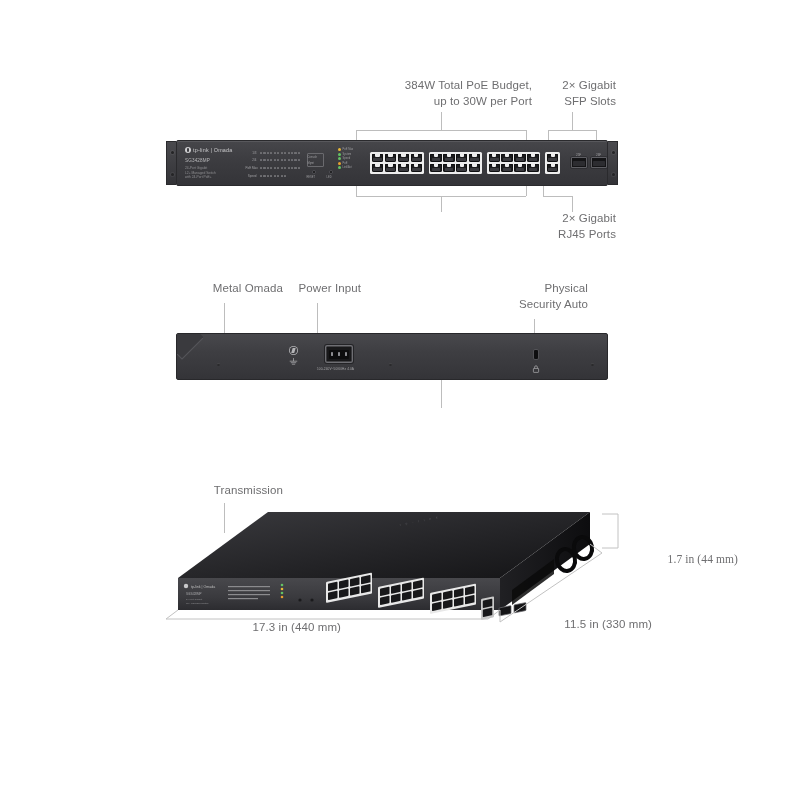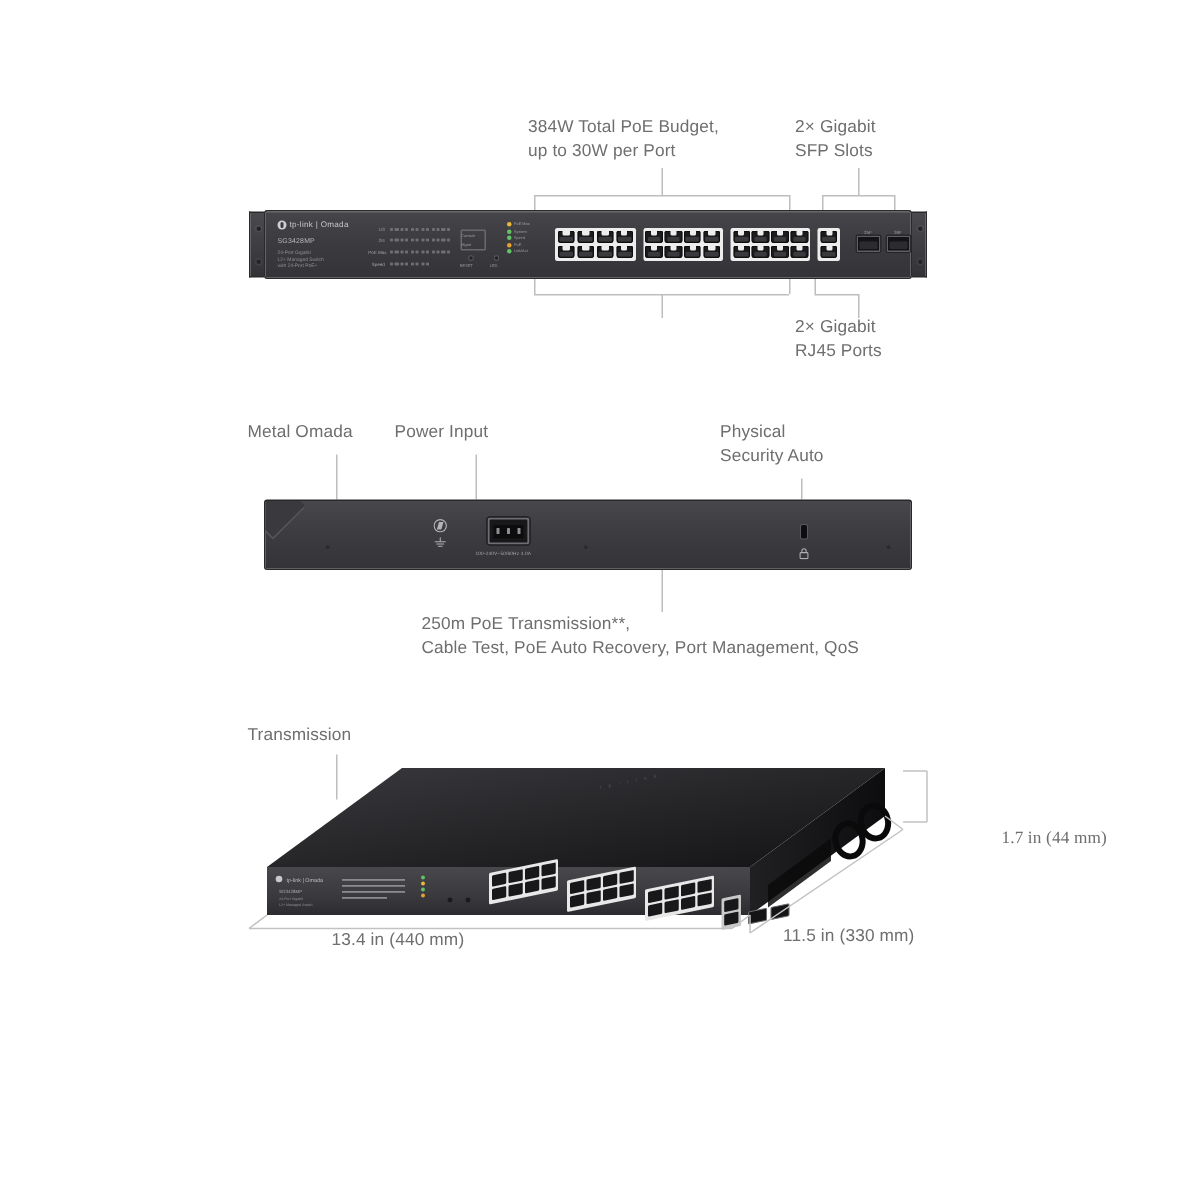--- a/index.html
+++ b/index.html
@@ -11,21 +11,21 @@
     color: #6a6a6a;
     overflow: hidden;
   }
   #stage { position: relative; width: 800px; height: 800px; }
 
   .lbl {
     position: absolute;
     font-size: 11.5px;
     line-height: 15.5px;
     color: #6e6e70;
-    text-align: left;
+    text-align: right;
     white-space: pre-line;
     letter-spacing: 0.1px;
   }
   .lbl.left  { text-align: right; font-family: Liberation Serif, serif; }
 
   .ln { position: absolute; background: #bdbdbd; }
   .vln { width: 1px; }
   .hln { height: 1px; }
 
   
@@ -393,21 +393,21 @@
 
   <div class="ln vln" style="left:543px; top:186px; height:10px;"></div>
   <div class="ln hln" style="left:543px; top:196px; width:29px;"></div>
   <div class="ln vln" style="left:572px; top:196px; height:16px;"></div>
   <div class="lbl" style="left:530px; top:211px; width:86px;">2× Gigabit
 RJ45 Ports</div>
 
   <div class="lbl" style="left:165px; top:281px; width:118px;">Metal Omada</div>
   <div class="ln vln" style="left:224px; top:303px; height:30px;"></div>
 
-  <div class="lbl" style="left:263px; top:281px; width:108px;">Power Input</div>
+  <div class="lbl" style="left:253px; top:281px; width:108px;">Power Input</div>
   <div class="ln vln" style="left:317px; top:303px; height:30px;"></div>
 
   <div class="lbl" style="left:480px; top:281px; width:108px;">Physical
 Security Auto</div>
   <div class="ln vln" style="left:534px; top:319px; height:14px;"></div>
 
   <div class="device rear-body">
     <div class="rear-bevel"></div>
 
     <div class="screw" style="left:40px; top:29px;"></div>
@@ -427,22 +427,20 @@
     <div class="ratetxt">100-240V~50/60Hz 4.0A</div>
 
     <div class="lockslot"></div>
     <svg class="lockicon" viewBox="0 0 8 8">
       <rect x="1.4" y="3.4" width="5.2" height="4" rx="0.6" fill="none" stroke="#b0b0b3" stroke-width="0.7"></rect>
       <path d="M2.6 3.4 V2.2 a1.4 1.4 0 0 1 2.8 0 V3.4" fill="none" stroke="#b0b0b3" stroke-width="0.7"></path>
     </svg>
   </div>
 
   <div class="ln vln" style="left:441px; top:380px; height:28px;"></div>
-  <div class="lbl" style="left:281px; top:409px; width:320px;">250m PoE Transmission**,
-Cable Test, PoE Auto Recovery, Port Management, QoS</div>
 
   <div class="lbl" style="left:165px; top:483px; width:118px;">Transmission</div>
   <div class="ln vln" style="left:224px; top:503px; height:30px;"></div>
 
   <svg id="iso" viewBox="0 0 520 150">
     <defs>
       <linearGradient id="topG" x1="0" y1="0" x2="1" y2="1">
         <stop offset="0%" stop-color="#3a3a3e"></stop>
         <stop offset="55%" stop-color="#242427"></stop>
         <stop offset="100%" stop-color="#131315"></stop>
@@ -557,18 +555,18 @@
       <line x1="350" y1="132" x2="452" y2="63"></line>
     </g>
 
     <g stroke="#c2c2c2" stroke-width="1" fill="none">
       <line x1="452" y1="24" x2="468" y2="24"></line>
       <line x1="468" y1="24" x2="468" y2="58"></line>
       <line x1="452" y1="58" x2="468" y2="58"></line>
     </g>
   </svg>
 
-  <div class="lbl" style="left:221px; top:620px; width:120px;">13.4 in (440 mm)</div>
+  <div class="lbl" style="left:221px; top:620px; width:120px;">17.3 in (440 mm)</div>
   <div class="lbl" style="left:522px; top:617px; width:130px;">11.5  in (330 mm)</div>
   <div class="lbl left" style="left:628px; top:552px; width:110px;">1.7 in (44 mm)</div>
 
 
 </div>
 
 </body></html>

